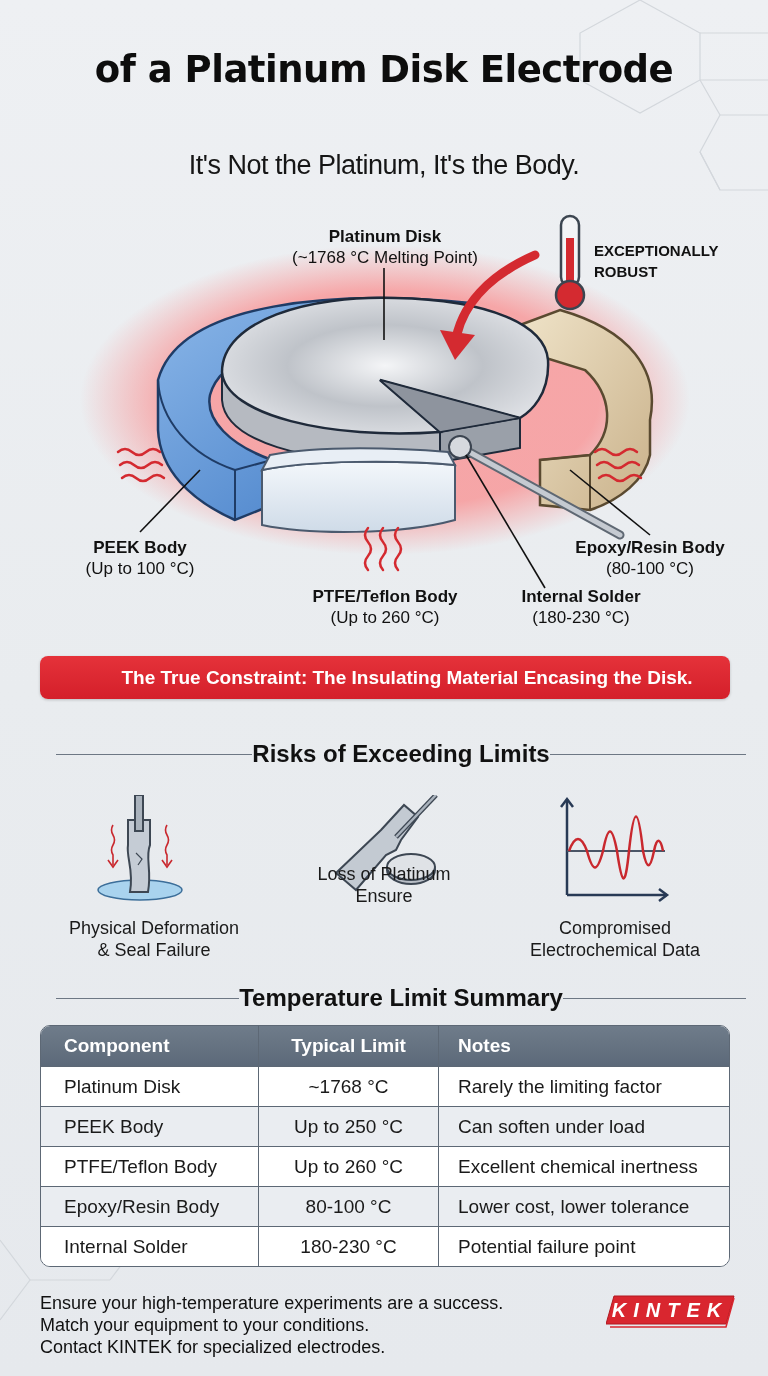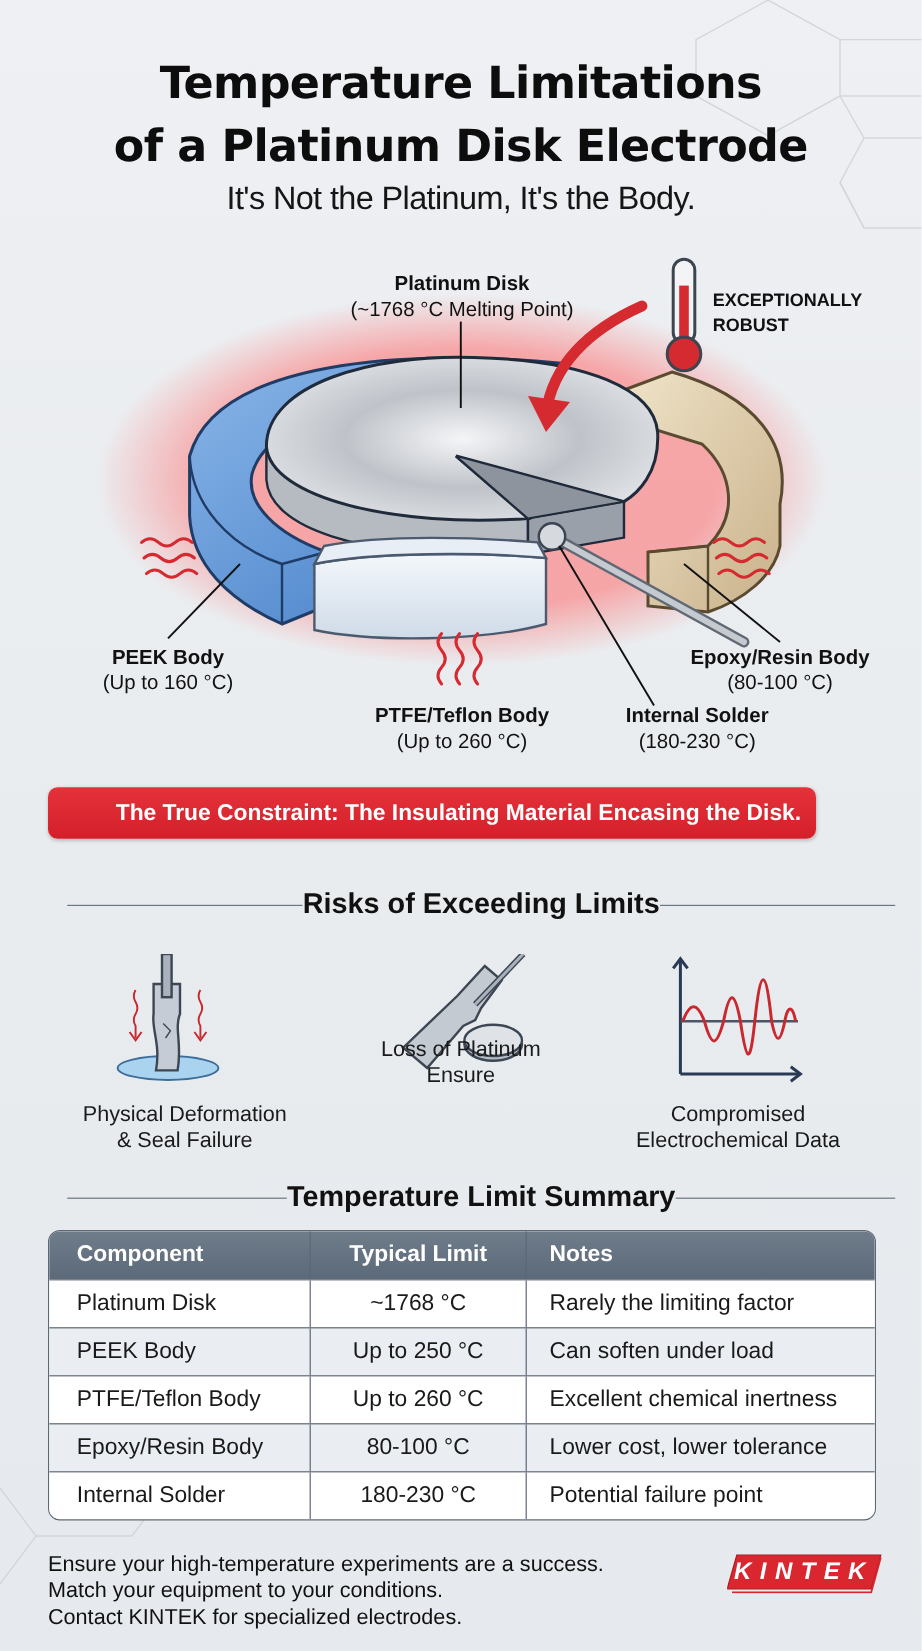--- a/index.html
+++ b/index.html
@@ -18,21 +18,21 @@
     font-size: 37px; line-height: 52px; letter-spacing: -0.5px; color: #0d0d0d;
   }
   .subtitle {
     left: 0; width: 768px; top: 150px; text-align: center;
     font-size: 27px; color: #161616; letter-spacing: -0.5px;
   }
   .callout { text-align: center; color: #111; font-size: 17px; line-height: 21px; }
   .callout b { display: block; font-weight: bold; font-size: 17px; }
   .robust { left: 594px; top: 240px; font-weight: bold; font-size: 15px; line-height: 21px; color: #111; }
   .banner {
-    left: 40px; top: 656px; width: 640px; height: 43px;
+    left: 40px; top: 656px; width: 690px; height: 43px;
     background: linear-gradient(180deg, #e5323a 0%, #d41f2a 100%);
     border-radius: 8px; color: #fff; font-weight: bold; font-size: 19px;
     display: flex; align-items: center; justify-content: center;
     box-shadow: 0 1px 3px rgba(0,0,0,0.2);
     padding-left: 44px;
   }
   .section-head {
     left: 56px; width: 690px; display: flex; align-items: center; gap: 0;
   }
   .section-head .rule { flex: 1; height: 1px; background: #6d7784; }
@@ -70,21 +70,20 @@
     <path d="M700 80 L720 115 L700 152 L720 190 L768 190"></path>
     <path d="M720 115 L768 115"></path>
     <path d="M700 152 L720 190"></path>
     <path d="M0 1240 L30 1280 L0 1320"></path>
     <path d="M30 1280 L110 1280"></path>
     <path d="M110 1280 L140 1240"></path>
   </g>
 </svg>
 
 <div class="abs title">
-  <div>Temperature Limitations</div>
   <div>of a Platinum Disk Electrode</div>
 </div>
 <div class="abs subtitle">It's Not the Platinum, It's the Body.</div>
 
 <svg class="abs" style="left:0;top:200px;" width="768" height="460" viewBox="0 200 768 460">
   <defs>
     <radialGradient id="glow" cx="50%" cy="50%" r="50%">
       <stop offset="70%" stop-color="#ff6b6b" stop-opacity="0.55"></stop>
       <stop offset="100%" stop-color="#ff6b6b" stop-opacity="0"></stop>
     </radialGradient>
@@ -170,21 +169,21 @@
 <div class="abs callout" style="left:250px;top:226px;width:270px;">
   <b>Platinum Disk</b>
   <span>(~1768 °C Melting Point)</span>
 </div>
 <div class="abs robust">
   <div>EXCEPTIONALLY</div>
   <div>ROBUST</div>
 </div>
 <div class="abs callout" style="left:50px;top:537px;width:180px;">
   <b>PEEK Body</b>
-  <span>(Up to 160 °C)</span>
+  <span>(Up to 100 °C)</span>
 </div>
 <div class="abs callout" style="left:290px;top:586px;width:190px;">
   <b>PTFE/Teflon Body</b>
   <span>(Up to 260 °C)</span>
 </div>
 <div class="abs callout" style="left:496px;top:586px;width:170px;">
   <b>Internal Solder</b>
   <span>(180-230 °C)</span>
 </div>
 <div class="abs callout" style="left:560px;top:537px;width:180px;">

